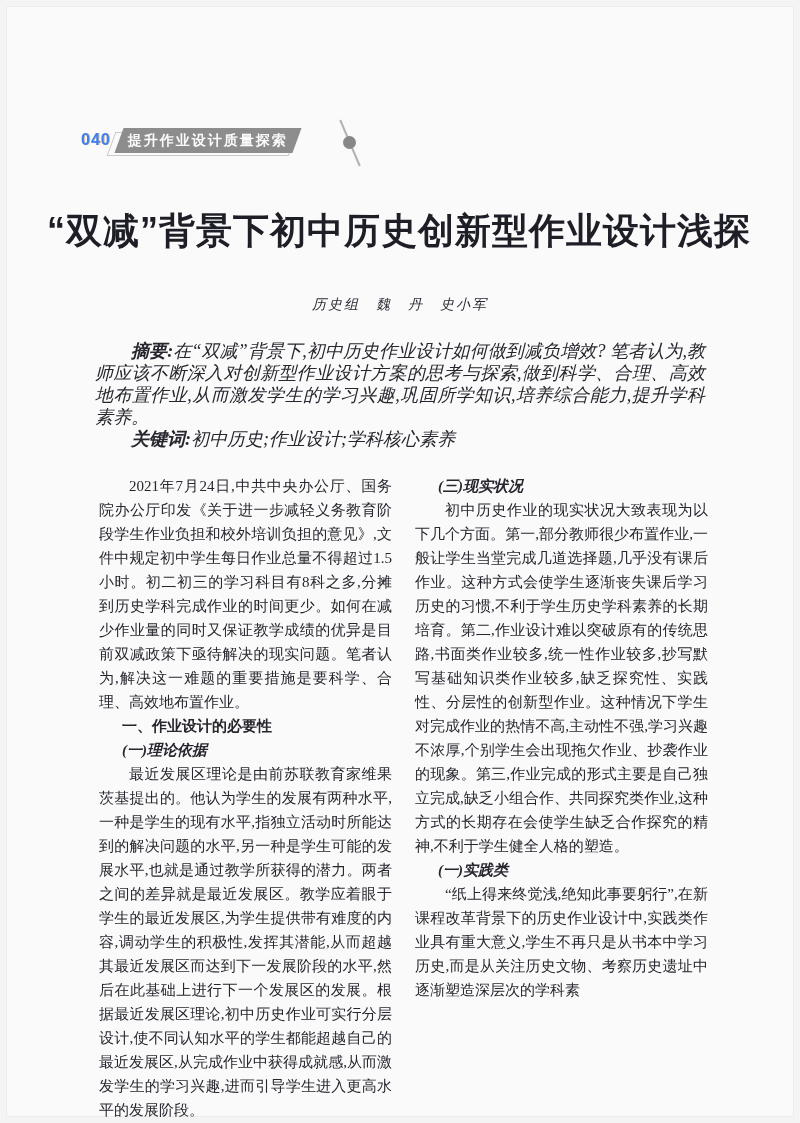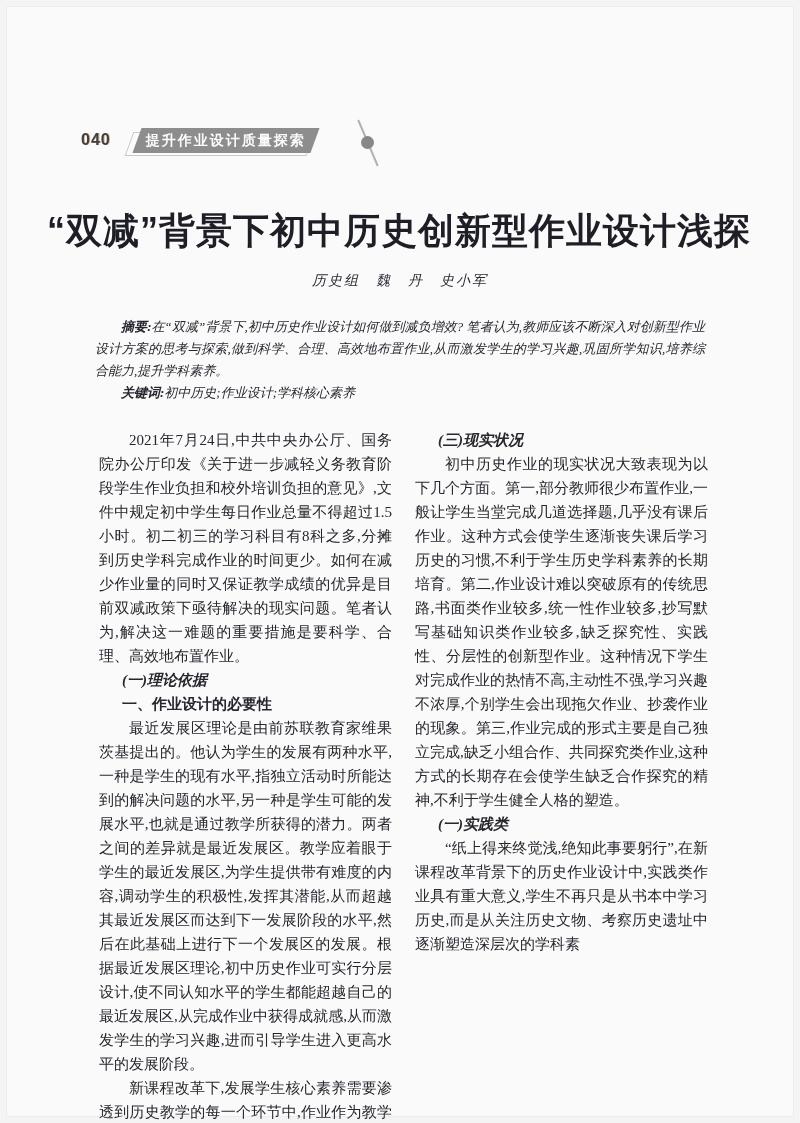--- a/index.html
+++ b/index.html
@@ -19,23 +19,23 @@
     box-sizing:border-box;
   }
 
   
   .header {
     position:absolute; top:118px; left:74px;
     display:flex; align-items:center; height:30px;
   }
   .page-number {
     font-family:"Liberation Sans","DejaVu Sans",sans-serif;
-    font-weight:bold; font-size:16px; color:#404040;
+    font-weight:bold; font-size:16px; color:#3b82f6;
     text-shadow:1px 0 0 rgba(181,118,60,.55);
-    margin-right:26px; letter-spacing:1px;
+    margin-right:8px; letter-spacing:1px;
   }
   .banner-wrap { position:relative; width:178px; height:25px; }
   .banner-outline {
     position:absolute; left:-8px; top:4px; right:4px; bottom:-3px;
     border:1px solid #c9c9c9; transform:skewX(-20deg);
     background:transparent;
   }
   .banner {
     position:absolute; inset:0;
     background:#8d8d8d; transform:skewX(-20deg);
@@ -61,29 +61,29 @@
 
   
   .article-title {
     margin:200px 40px 0;
     text-align:left;
     font-family:"Liberation Sans","DejaVu Sans",sans-serif;
     font-weight:bold; font-size:36px; letter-spacing:1px;
     color:#1e1e26;
   }
   .authors {
-    margin-top:16px; text-align:center;
+    margin-top:40px; text-align:center;
     font-style:italic; font-size:14px; letter-spacing:2px;
     color:#2c2c36;
   }
 
   
   .abstract-block {
     margin:26px 88px 0;
-    font-style:italic; font-size:13px; line-height:22px;
+    font-style:italic; font-size:18px; line-height:22px;
     text-align:justify;
   }
   .abstract-block p { margin:0; text-indent:2em; }
   .meta-label { font-weight:bold; }
 
   
   .columns {
     display:flex; gap:16px;
     margin:24px 85px 0;
   }
@@ -123,22 +123,22 @@
   <div class="authors">历史组　魏　丹　史小军</div>
 
   <div class="abstract-block">
     <p><span class="meta-label">摘要:</span><span>在“双减”背景下,初中历史作业设计如何做到减负增效? 笔者认为,教师应该不断深入对创新型作业设计方案的思考与探索,做到科学、合理、高效地布置作业,从而激发学生的学习兴趣,巩固所学知识,培养综合能力,提升学科素养。</span></p>
     <p><span class="meta-label">关键词:</span><span>初中历史;作业设计;学科核心素养</span></p>
   </div>
 
   <div class="columns">
     <div class="col">
         <div class="blk paragraph">2021年7月24日,中共中央办公厅、国务院办公厅印发《关于进一步减轻义务教育阶段学生作业负担和校外培训负担的意见》,文件中规定初中学生每日作业总量不得超过1.5小时。初二初三的学习科目有8科之多,分摊到历史学科完成作业的时间更少。如何在减少作业量的同时又保证教学成绩的优异是目前双减政策下亟待解决的现实问题。笔者认为,解决这一难题的重要措施是要科学、合理、高效地布置作业。</div>
+        <div class="blk heading">一、作业设计的必要性</div>
         <div class="blk subheading">(一)理论依据</div>
-        <div class="blk heading">一、作业设计的必要性</div>
         <div class="blk paragraph">最近发展区理论是由前苏联教育家维果茨基提出的。他认为学生的发展有两种水平,一种是学生的现有水平,指独立活动时所能达到的解决问题的水平,另一种是学生可能的发展水平,也就是通过教学所获得的潜力。两者之间的差异就是最近发展区。教学应着眼于学生的最近发展区,为学生提供带有难度的内容,调动学生的积极性,发挥其潜能,从而超越其最近发展区而达到下一发展阶段的水平,然后在此基础上进行下一个发展区的发展。根据最近发展区理论,初中历史作业可实行分层设计,使不同认知水平的学生都能超越自己的最近发展区,从完成作业中获得成就感,从而激发学生的学习兴趣,进而引导学生进入更高水平的发展阶段。</div>
         <div class="blk paragraph">新课程改革下,发展学生核心素养需要渗透到历史教学的每一个环节中,作业作为教学环节的重要一</div>
       </div>
     <div class="col">
         <div class="blk subheading">(三)现实状况</div>
         <div class="blk paragraph">初中历史作业的现实状况大致表现为以下几个方面。第一,部分教师很少布置作业,一般让学生当堂完成几道选择题,几乎没有课后作业。这种方式会使学生逐渐丧失课后学习历史的习惯,不利于学生历史学科素养的长期培育。第二,作业设计难以突破原有的传统思路,书面类作业较多,统一性作业较多,抄写默写基础知识类作业较多,缺乏探究性、实践性、分层性的创新型作业。这种情况下学生对完成作业的热情不高,主动性不强,学习兴趣不浓厚,个别学生会出现拖欠作业、抄袭作业的现象。第三,作业完成的形式主要是自己独立完成,缺乏小组合作、共同探究类作业,这种方式的长期存在会使学生缺乏合作探究的精神,不利于学生健全人格的塑造。</div>
         <div class="blk subheading">(一)实践类</div>
         <div class="blk paragraph">“纸上得来终觉浅,绝知此事要躬行”,在新课程改革背景下的历史作业设计中,实践类作业具有重大意义,学生不再只是从书本中学习历史,而是从关注历史文物、考察历史遗址中逐渐塑造深层次的学科素</div>
       </div>
   </div>

